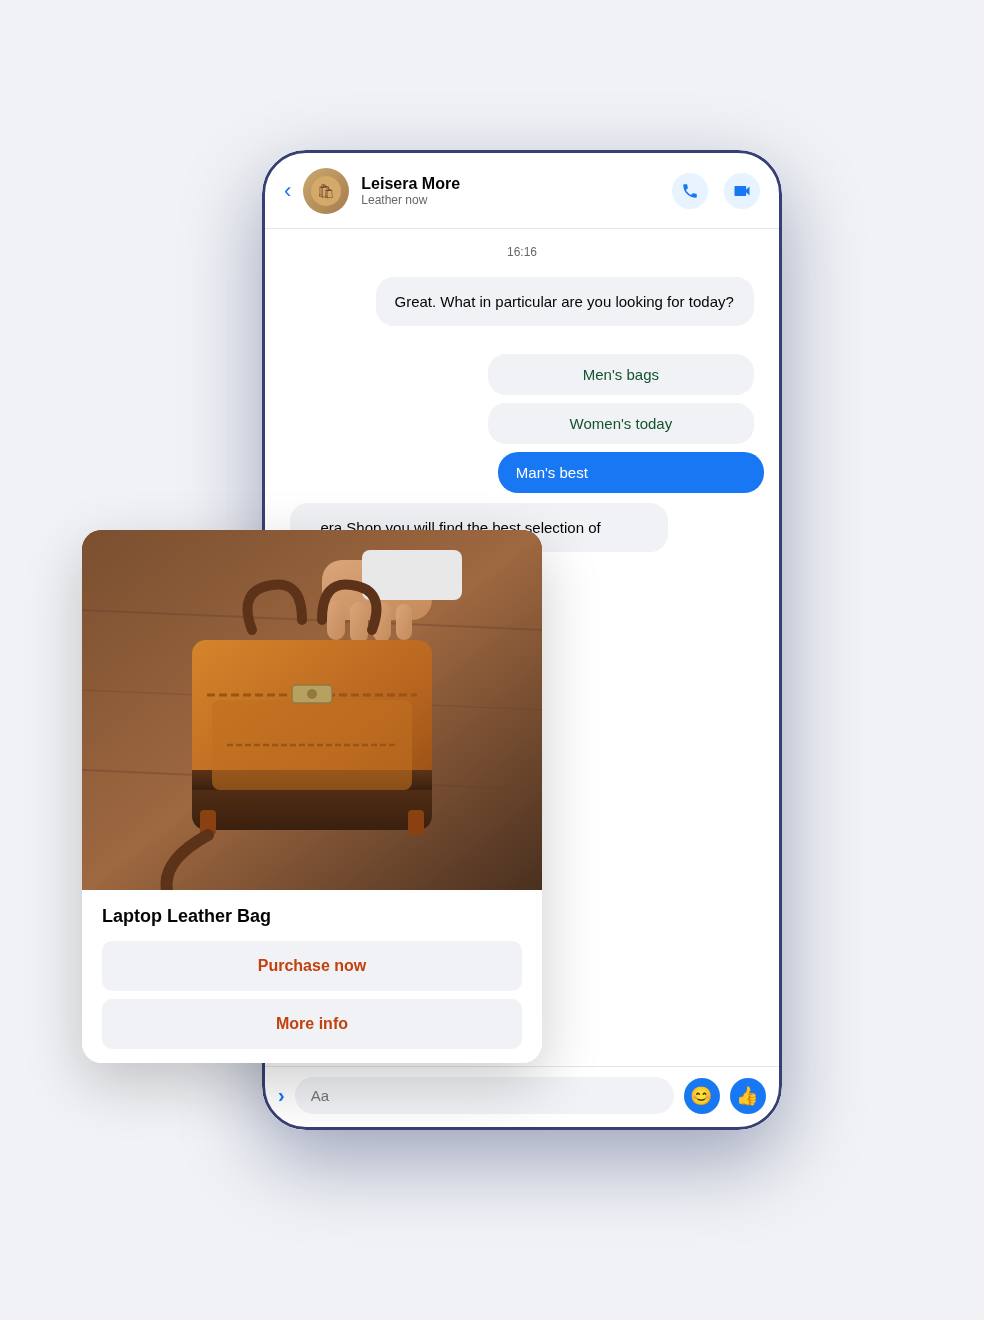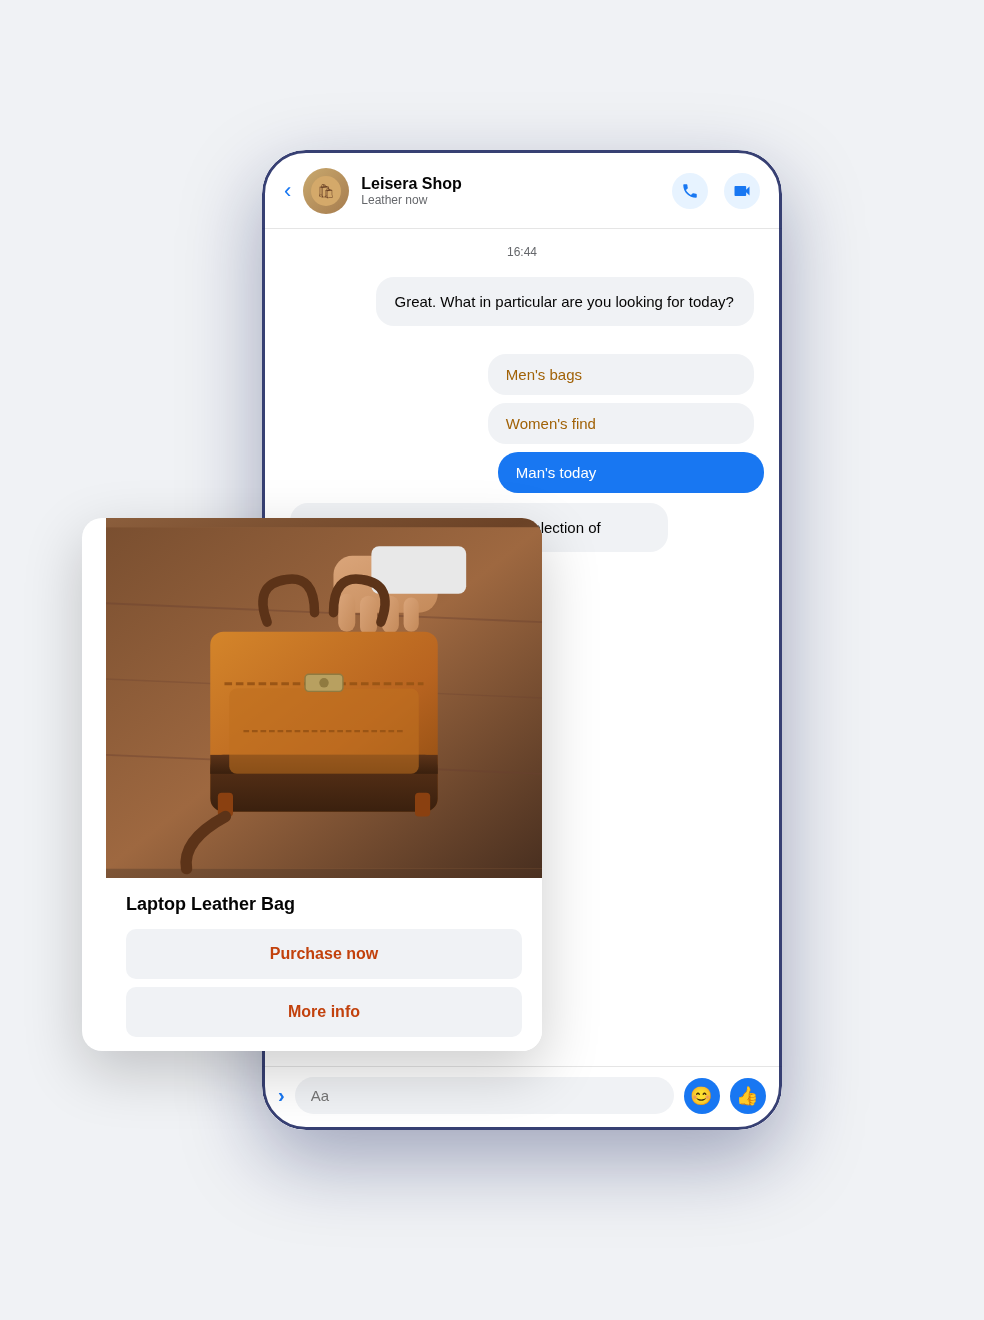--- a/index.html
+++ b/index.html
@@ -148,26 +148,27 @@
       margin-right: 10px;
       margin-bottom: 28px;
       line-height: 1.4;
     }
 
     .option-bubble {
       background: #f0f2f5;
       border-radius: 18px;
       padding: 12px 18px;
       font-size: 15px;
-      color: #a16207;
+      color: #14532d;
       max-width: 55%;
       margin-left: auto;
       margin-right: 10px;
       margin-bottom: 8px;
       cursor: pointer;
+      text-align: center;
     }
 
     
     .user-bubble {
       background: #1877f2;
       border-radius: 20px;
       padding: 12px 18px;
       font-size: 15px;
       color: #fff;
       max-width: 55%;
@@ -238,29 +239,28 @@
       display: flex;
       align-items: center;
       justify-content: center;
       cursor: pointer;
       font-size: 18px;
     }
 
     
     .product-card {
       position: absolute;
-      top: 408px;
+      top: 420px;
       left: -60px;
       width: 460px;
       background: #fff;
       border-radius: 20px;
       box-shadow: 0 20px 60px rgba(0,0,0,0.2);
       overflow: hidden;
       z-index: 20;
-      padding-left: 24px;
     }
 
     .product-image {
       width: 100%;
       height: 360px;
       background: linear-gradient(160deg, #8B5E3C 0%, #6B4226 30%, #8B5E3C 60%, #4a3020 100%);
       display: flex;
       align-items: center;
       justify-content: center;
       position: relative;
@@ -311,57 +311,57 @@
       <div class="avatar">
         <div class="avatar-img">
           <svg width="30" height="30" viewBox="0 0 30 30" fill="none">
             <circle cx="15" cy="15" r="15" fill="#d4a96a"></circle>
             <text x="15" y="20" font-size="14" text-anchor="middle" fill="#6b4226">🛍</text>
           </svg>
         </div>
       </div>
 
       <div class="header-info">
-        <div class="shop-name">Leisera Shop</div>
+        <div class="shop-name">Leisera More</div>
         <div class="shop-status">Leather now</div>
       </div>
 
       <div class="header-icons">
         <div class="icon-circle">
           <svg width="18" height="18" viewBox="0 0 24 24" fill="#1877f2">
             <path d="M6.62 10.79c1.44 2.83 3.76 5.14 6.59 6.59l2.2-2.2c.27-.27.67-.36 1.02-.24 1.12.37 2.33.57 3.57.57.55 0 1 .45 1 1V20c0 .55-.45 1-1 1-9.39 0-17-7.61-17-17 0-.55.45-1 1-1h3.5c.55 0 1 .45 1 1 0 1.25.2 2.45.57 3.57.11.35.03.74-.25 1.02l-2.2 2.2z"></path>
           </svg>
         </div>
         <div class="icon-circle">
           <svg width="20" height="20" viewBox="0 0 24 24" fill="#1877f2">
             <path d="M17 10.5V7c0-.55-.45-1-1-1H4c-.55 0-1 .45-1 1v10c0 .55.45 1 1 1h12c.55 0 1-.45 1-1v-3.5l4 4v-11l-4 4z"></path>
           </svg>
         </div>
       </div>
     </div>
 
     <div class="chat-body">
 
-      <div class="timestamp">16:44</div>
+      <div class="timestamp">16:16</div>
 
       <div class="bot-bubble">
         <span>Great. What in particular are you looking for today?</span>
       </div>
 
       <div class="option-bubble">
         <span>Men's bags</span>
       </div>
 
       <div class="option-bubble">
-        <span>Women's find</span>
+        <span>Women's today</span>
       </div>
 
 
       <div class="user-bubble">
-        <span>Man's today</span>
+        <span>Man's best</span>
       </div>
 
       <div class="shop-bubble">
         <span>...era Shop you will find the best selection of</span>
       </div>
 
     </div>
 
     <div class="chat-input-bar">
       <span class="expand-btn">›</span>

